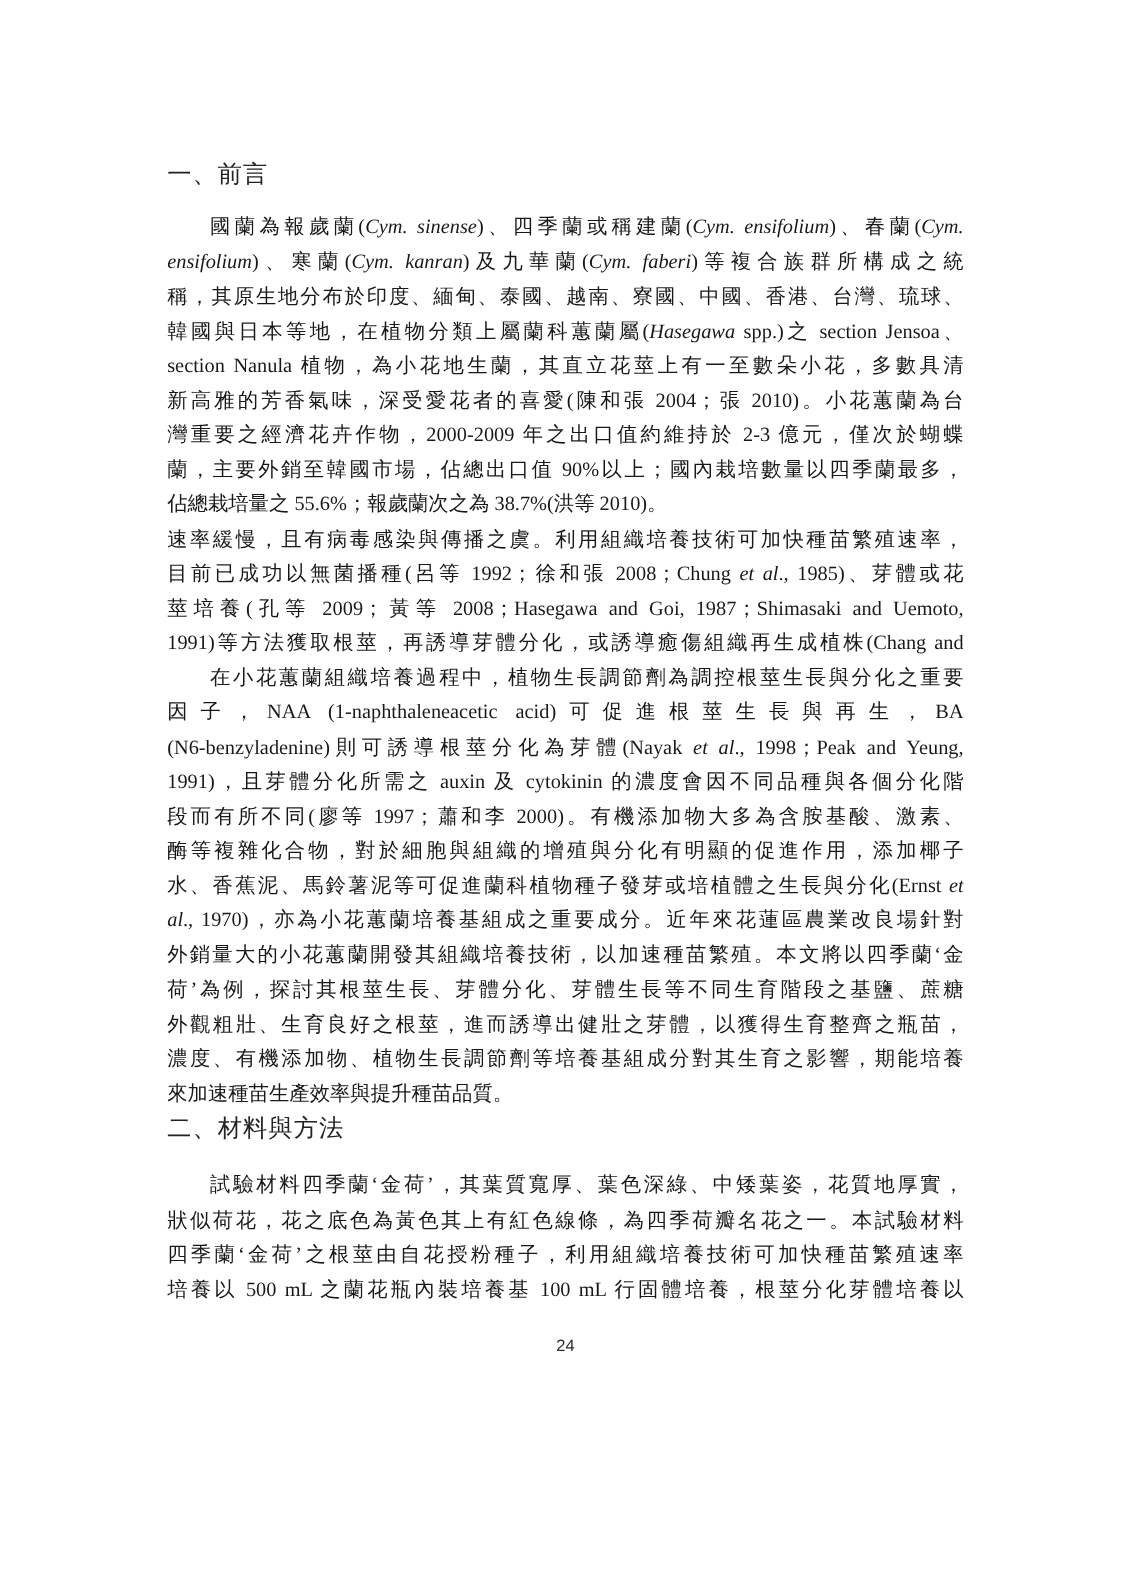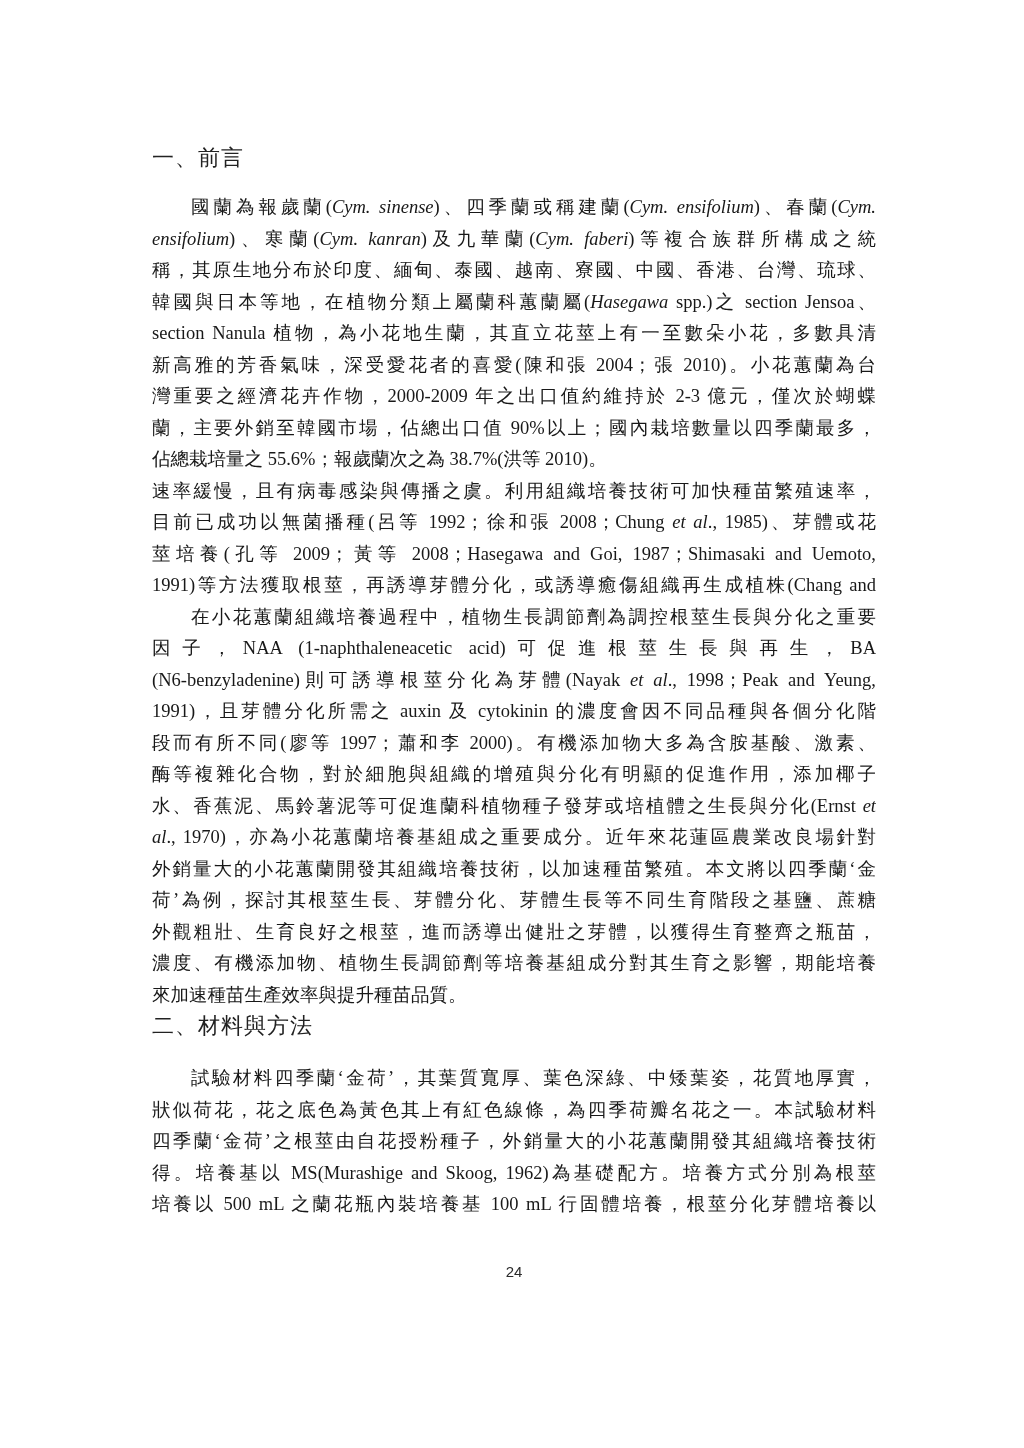--- a/index.html
+++ b/index.html
@@ -40,21 +40,21 @@
     text-align-last: justify;
     color: #181818;
   }
   .ln.ind {
     text-indent: 39px;
   }
   .ln.last {
     text-align-last: left;
   }
   .footer {
-    margin-top: 42px;
+    margin-top: 26px;
     text-align: center;
   }
   .page-num {
     font-family: "Liberation Sans", "DejaVu Sans", sans-serif;
     font-size: 15px;
     color: #2a2a2a;
   }
   i { font-style: italic; }
 </style>
 </head>
@@ -97,22 +97,21 @@
     <div class="ln">外觀粗壯、生育良好之根莖，進而誘導出健壯之芽體，以獲得生育整齊之瓶苗，</div>
     <div class="ln">濃度、有機添加物、植物生長調節劑等培養基組成分對其生育之影響，期能培養</div>
     <div class="ln last">來加速種苗生產效率與提升種苗品質。</div>
   </div>
 
   <h2 class="sec-heading second">二、材料與方法</h2>
 
   <div class="para">
     <div class="ln ind">試驗材料四季蘭‘金荷’，其葉質寬厚、葉色深綠、中矮葉姿，花質地厚實，</div>
     <div class="ln">狀似荷花，花之底色為黃色其上有紅色線條，為四季荷瓣名花之一。本試驗材料</div>
-    <div class="ln">四季蘭‘金荷’之根莖由自花授粉種子，外銷量大的小花蕙蘭開發其組織培養技術</div>
-    <div class="ln">得。培養基以 MS(Murashige and Skoog, 1962)為基礎配方。培養方式分別為根莖</div>
+    <div class="ln">四季蘭‘金荷’之根莖由自花授粉種子，利用組織培養技術可加快種苗繁殖速率</div>
     <div class="ln">培養以 500 mL 之蘭花瓶內裝培養基 100 mL 行固體培養，根莖分化芽體培養以</div>
   </div>
 
   <div class="footer">
     <span class="page-num">24</span>
   </div>
 
 </div>
 
 </body></html>

